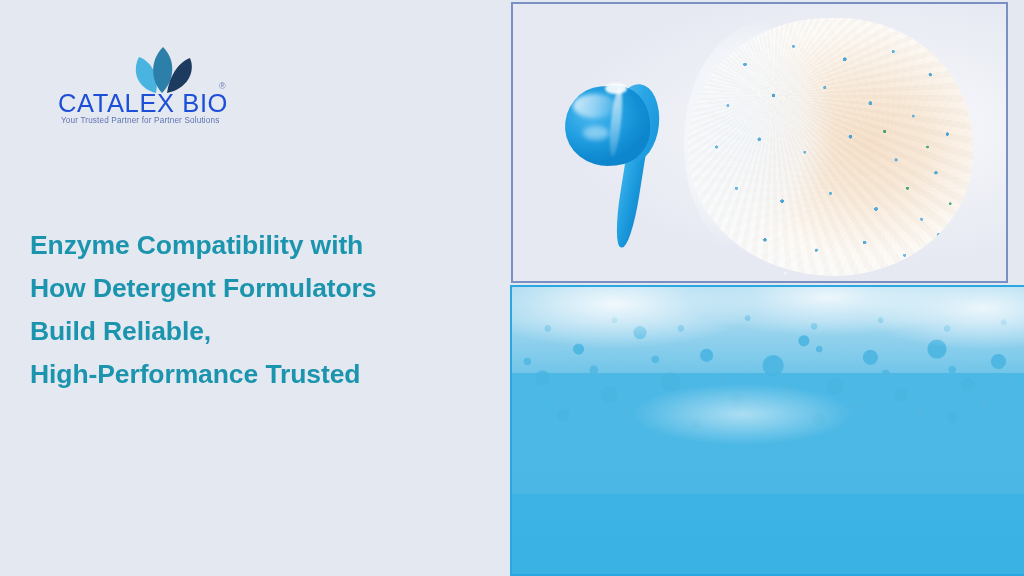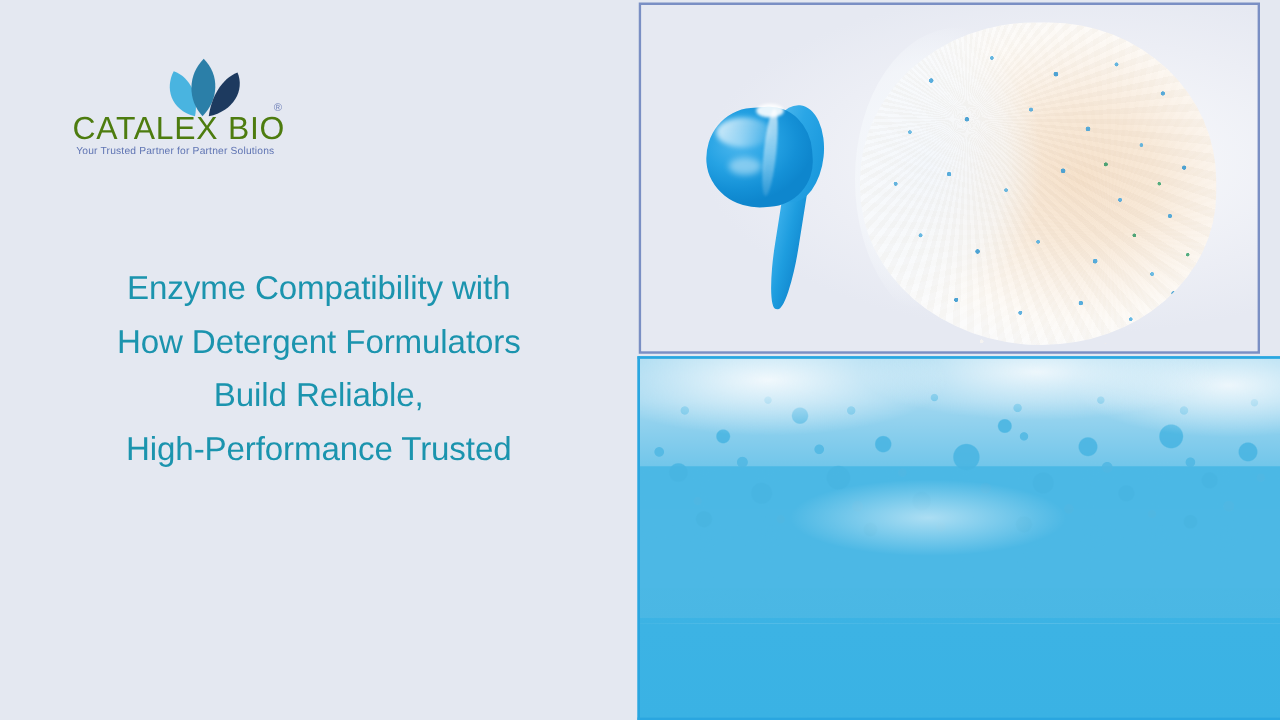--- a/index.html
+++ b/index.html
@@ -47,21 +47,21 @@
     top: 0px;
     width: 74px;
     height: 50px;
   }
   .logo-wordmark {
     position: absolute;
     left: 0;
     top: 44px;
     width: 180px;
     height: 30px;
-    color: #4d7c0f;
+    color: #1d4ed8;
     font-size: 25.5px;
     letter-spacing: 0.6px;
     font-weight: 400;
     white-space: nowrap;
     line-height: 30px;
   }
   .logo-reg {
     position: absolute;
     left: 161px;
     top: 38px;
@@ -78,26 +78,26 @@
     font-size: 8.2px;
     letter-spacing: 0.15px;
     white-space: nowrap;
     line-height: 10px;
   }
 
   
   .headline {
     position: absolute;
     left: 30px;
-    top: 191px;
+    top: 206px;
     width: 450px;
-    text-align: center;
+    text-align: left;
     color: #1b94ae;
     font-size: 26.5px;
-    font-weight: normal;
+    font-weight: bold;
     line-height: 43px;
     letter-spacing: -0.1px;
   }
   .headline-line { display: block; white-space: nowrap; }
 
   
 
   
   .panel-top {
     position: absolute;

